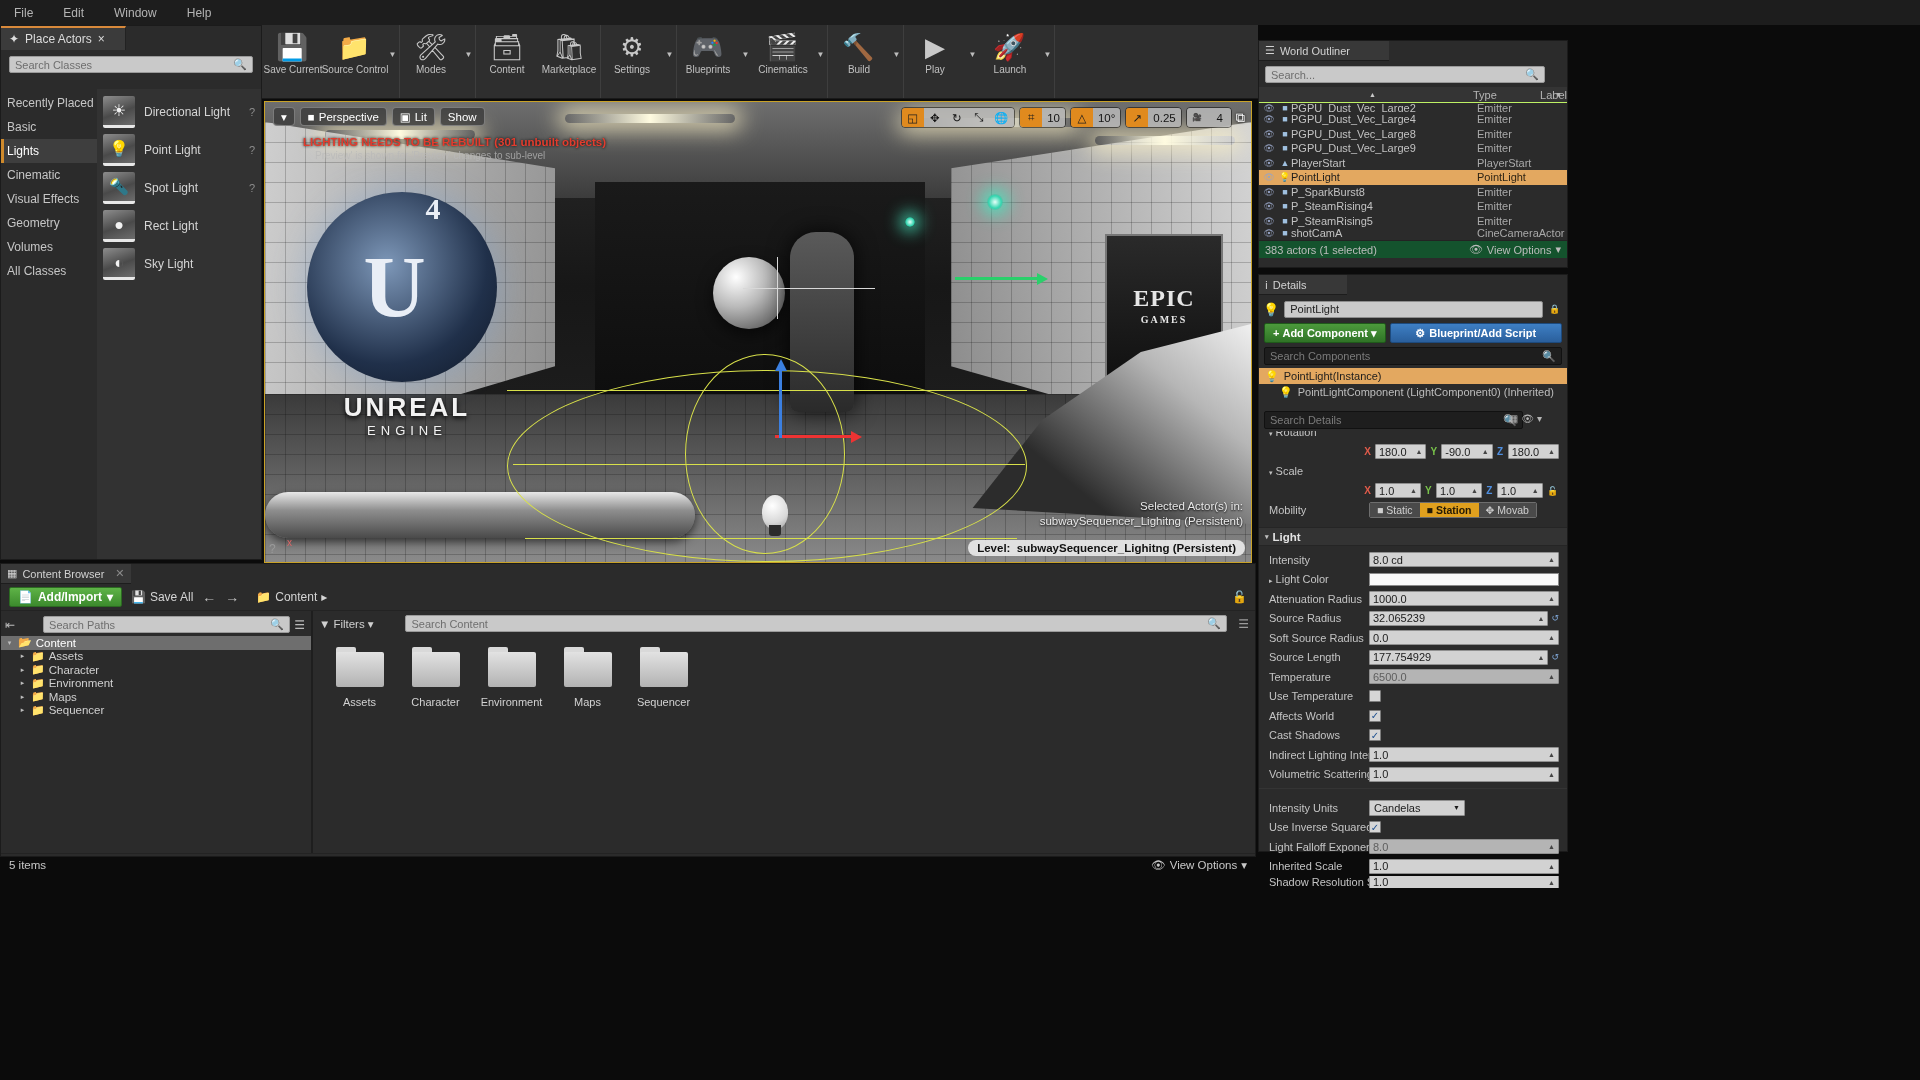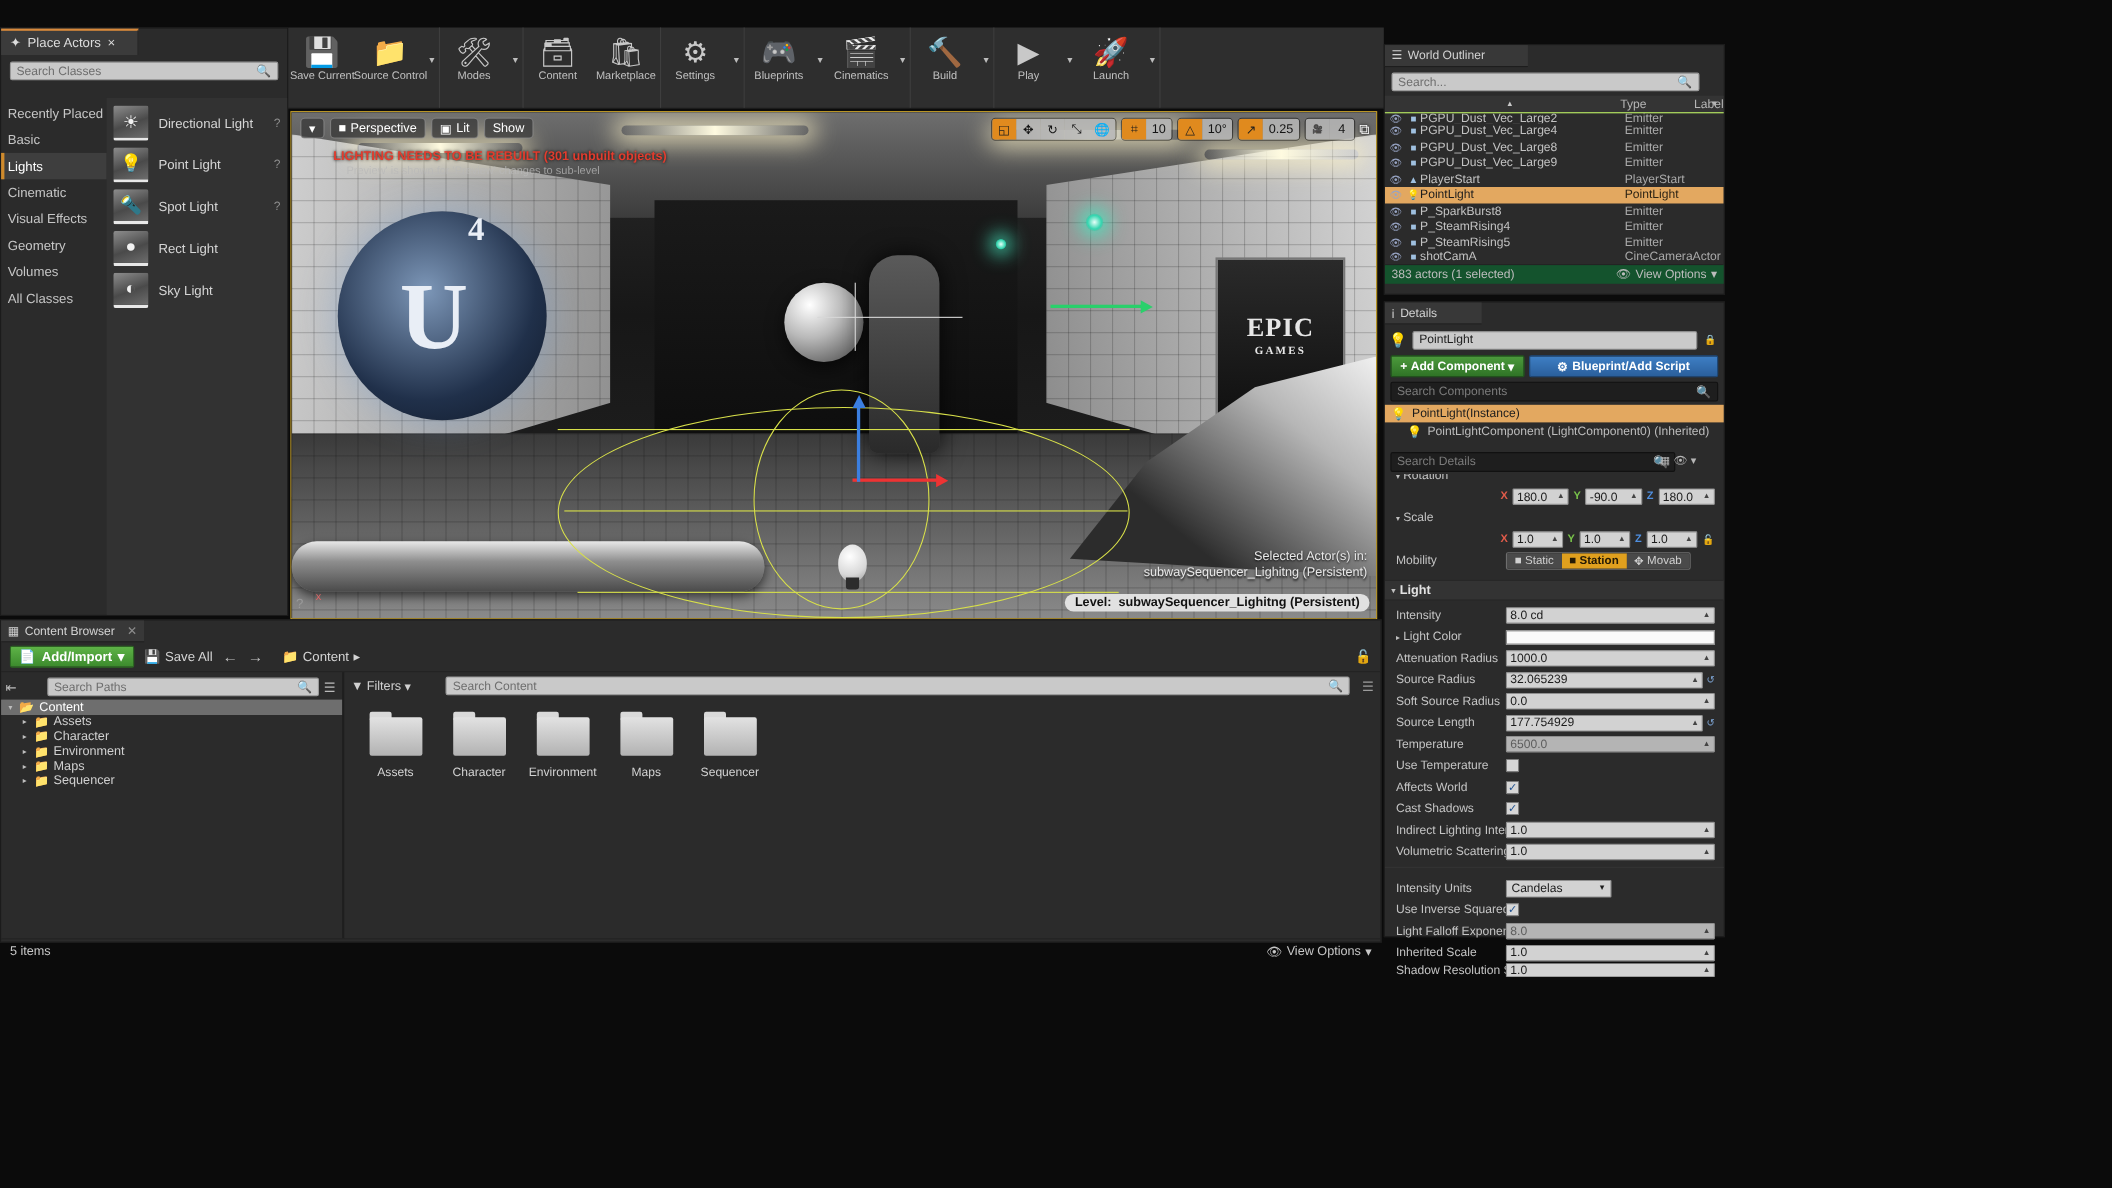--- a/index.html
+++ b/index.html
@@ -356,20 +356,26 @@
     position:absolute; border:1px solid #d8e04a; border-radius:50%; background:transparent;
   }
   .radius-ln { position:absolute; height:1px; background:#d8e04a; }
   .crosshair { position:absolute; background:#d8d8d8; }
 </style>
 </head>
 <body>
 
 <div id="app">
 
+  <div id="menubar">
+    <span class="mi">File</span>
+    <span class="mi">Edit</span>
+    <span class="mi">Window</span>
+    <span class="mi">Help</span>
+  </div>
 
   <div id="placeactors" class="panel">
     <div id="pa-tab">
       <span>✦</span>
       <span>Place Actors</span>
       <span class="x">×</span>
     </div>
     <div id="pa-search" class="searchbox">
       <span>Search Classes</span>
       <span class="mag">🔍</span>
@@ -494,20 +500,21 @@
           <div class="tile-grid"></div>
         </div>
       <div class="sc" id="sc-floor">
           <div class="tile-grid"></div>
         </div>
       <div class="ceil-light" style="left:60px;  top:28px; width:150px;"></div>
       <div class="ceil-light" style="left:300px; top:12px; width:170px;"></div>
       <div class="ceil-light" style="left:640px; top:16px; width:170px;"></div>
       <div class="ceil-light" style="left:830px; top:34px; width:140px;"></div>
       <div class="sc" id="ue-logo">U<span style="font-size:30px;align-self:flex-start;">4</span></div>
+      <div class="sc" id="ue-text">UNREAL<small>ENGINE</small></div>
       <div class="sc" id="epic-poster">EPIC<span>GAMES</span></div>
       <div class="sc" id="sphere"></div>
       <div class="sc" id="robot"></div>
       <div class="sc" id="arm"></div>
       <div class="sc pipe"></div>
       <div class="spark" style="left:640px; top:115px;"></div>
       <div class="spark" style="left:722px; top:92px; width:16px; height:16px;"></div>
       <div class="crosshair" style="left:512px; top:155px; width:1px; height:62px;"></div>
       <div class="crosshair" style="left:478px; top:186px; width:132px; height:1px;"></div>
 

